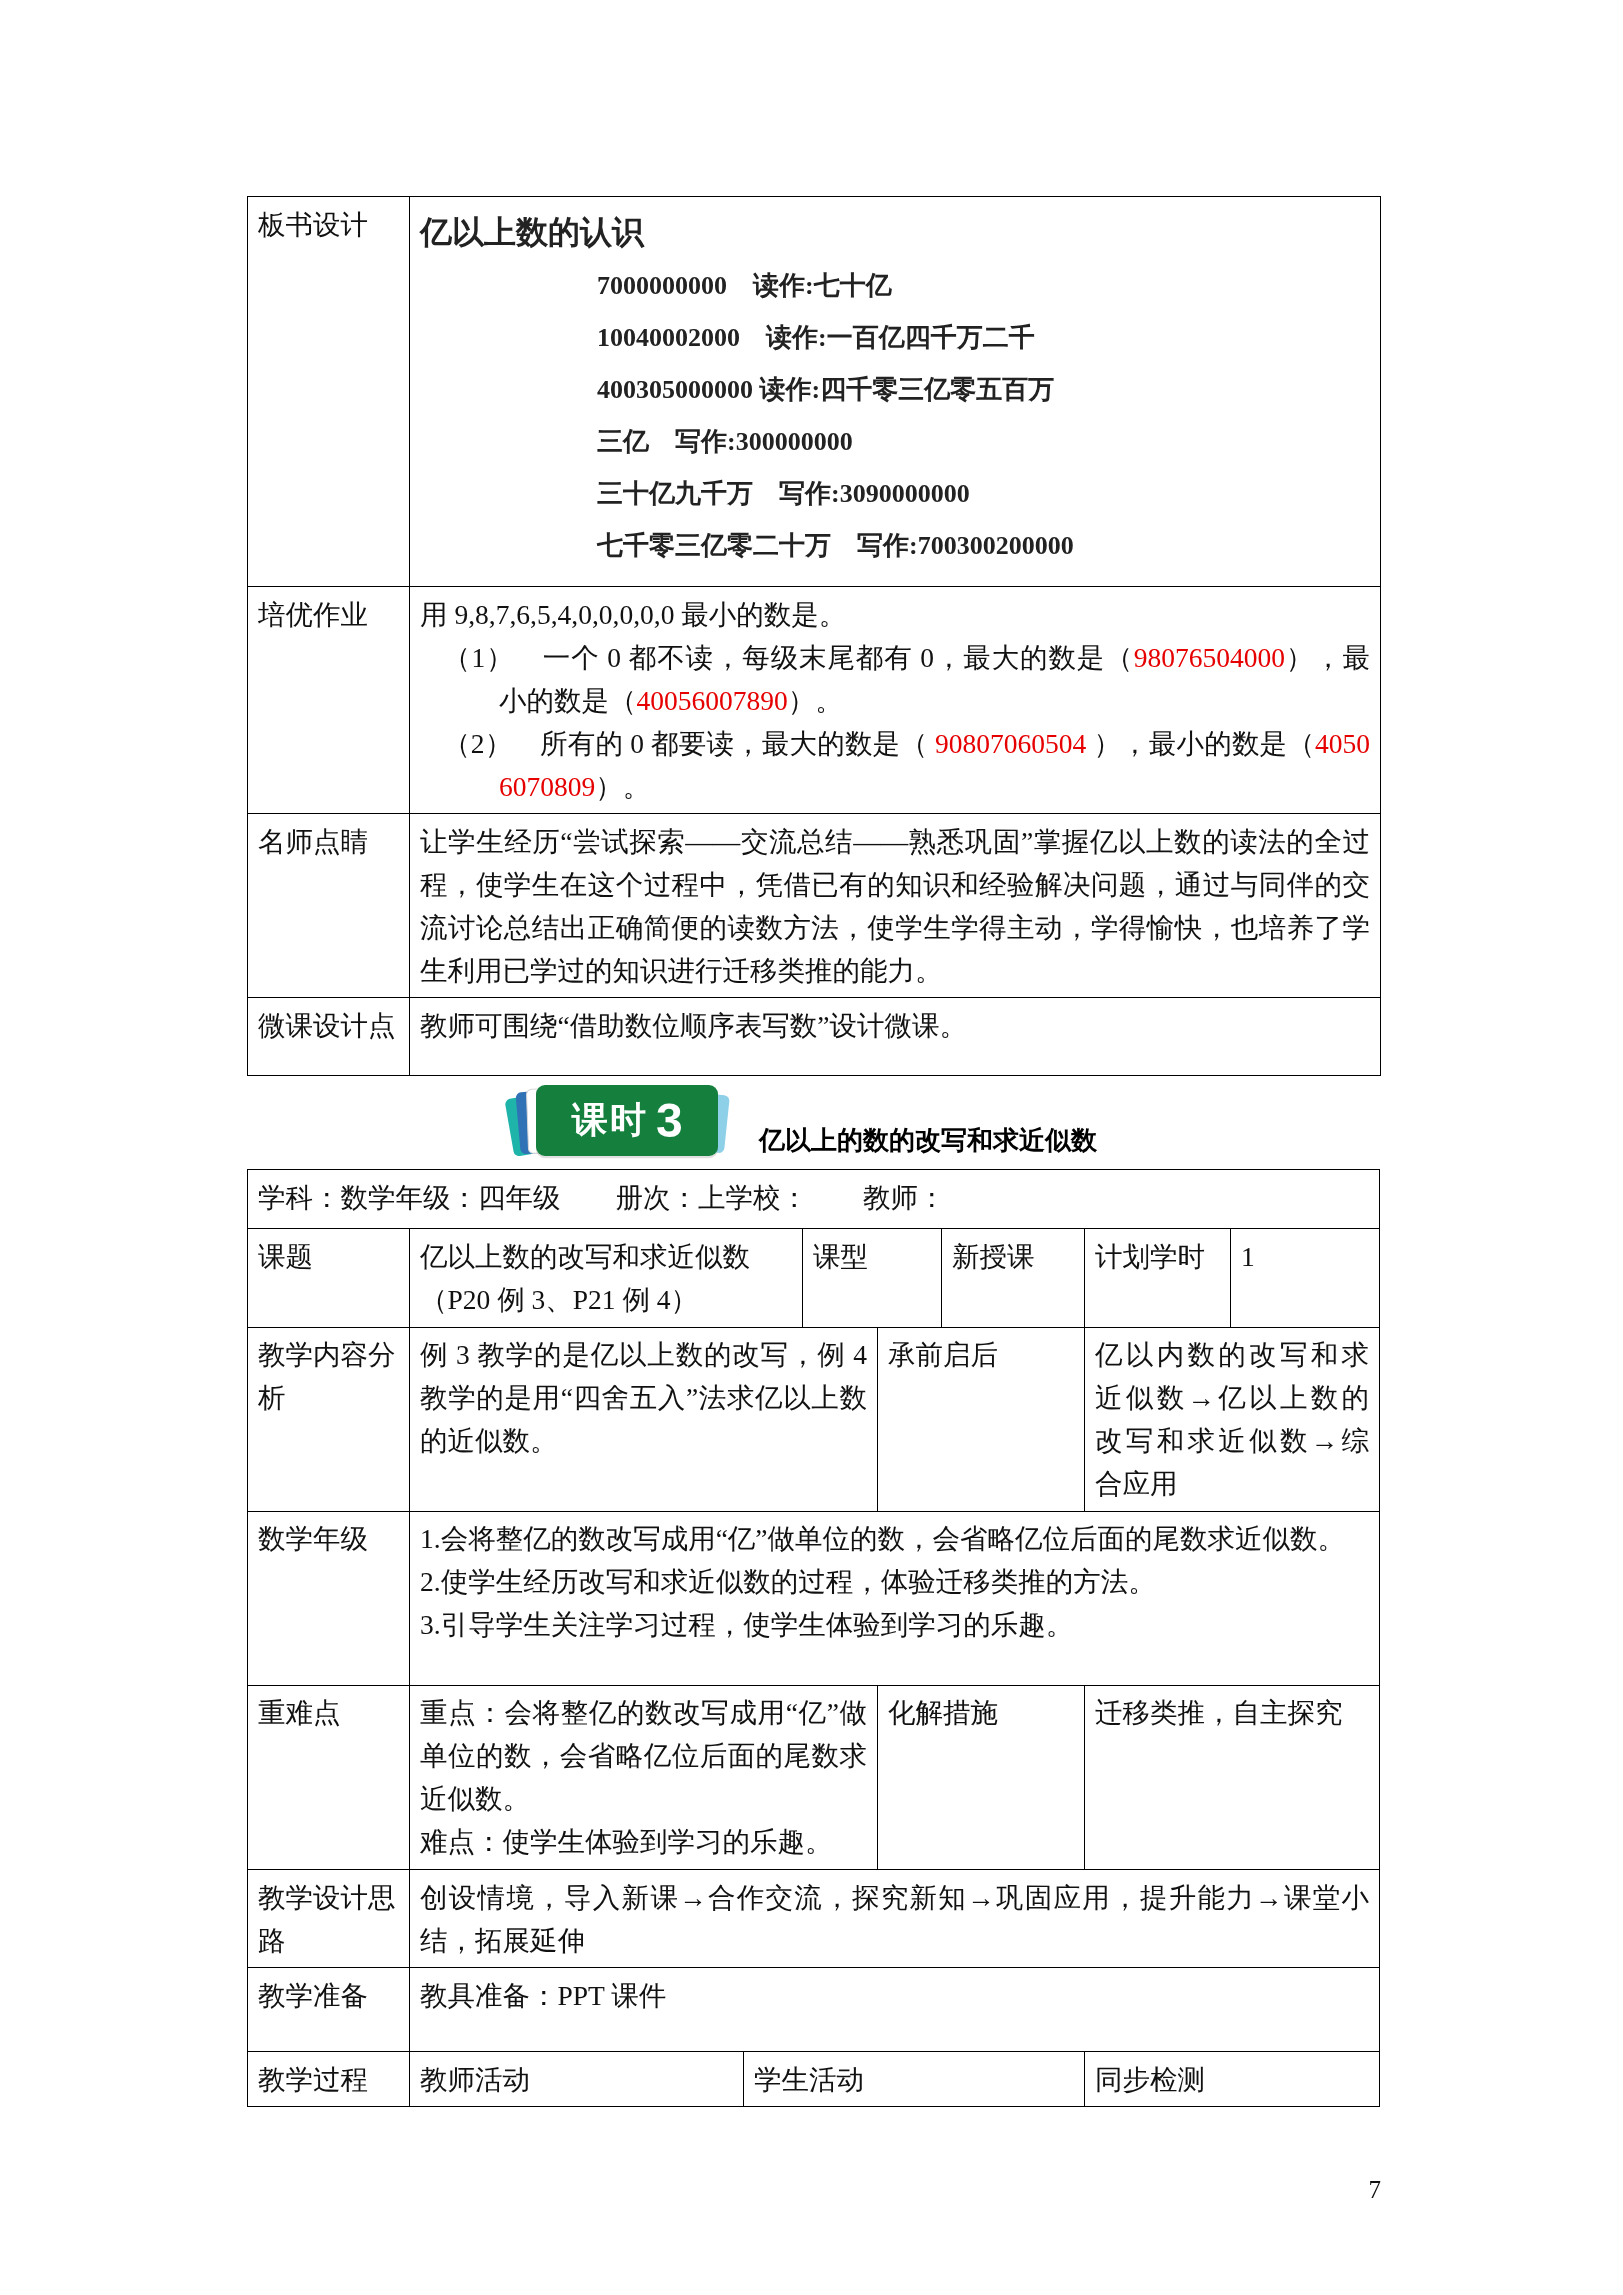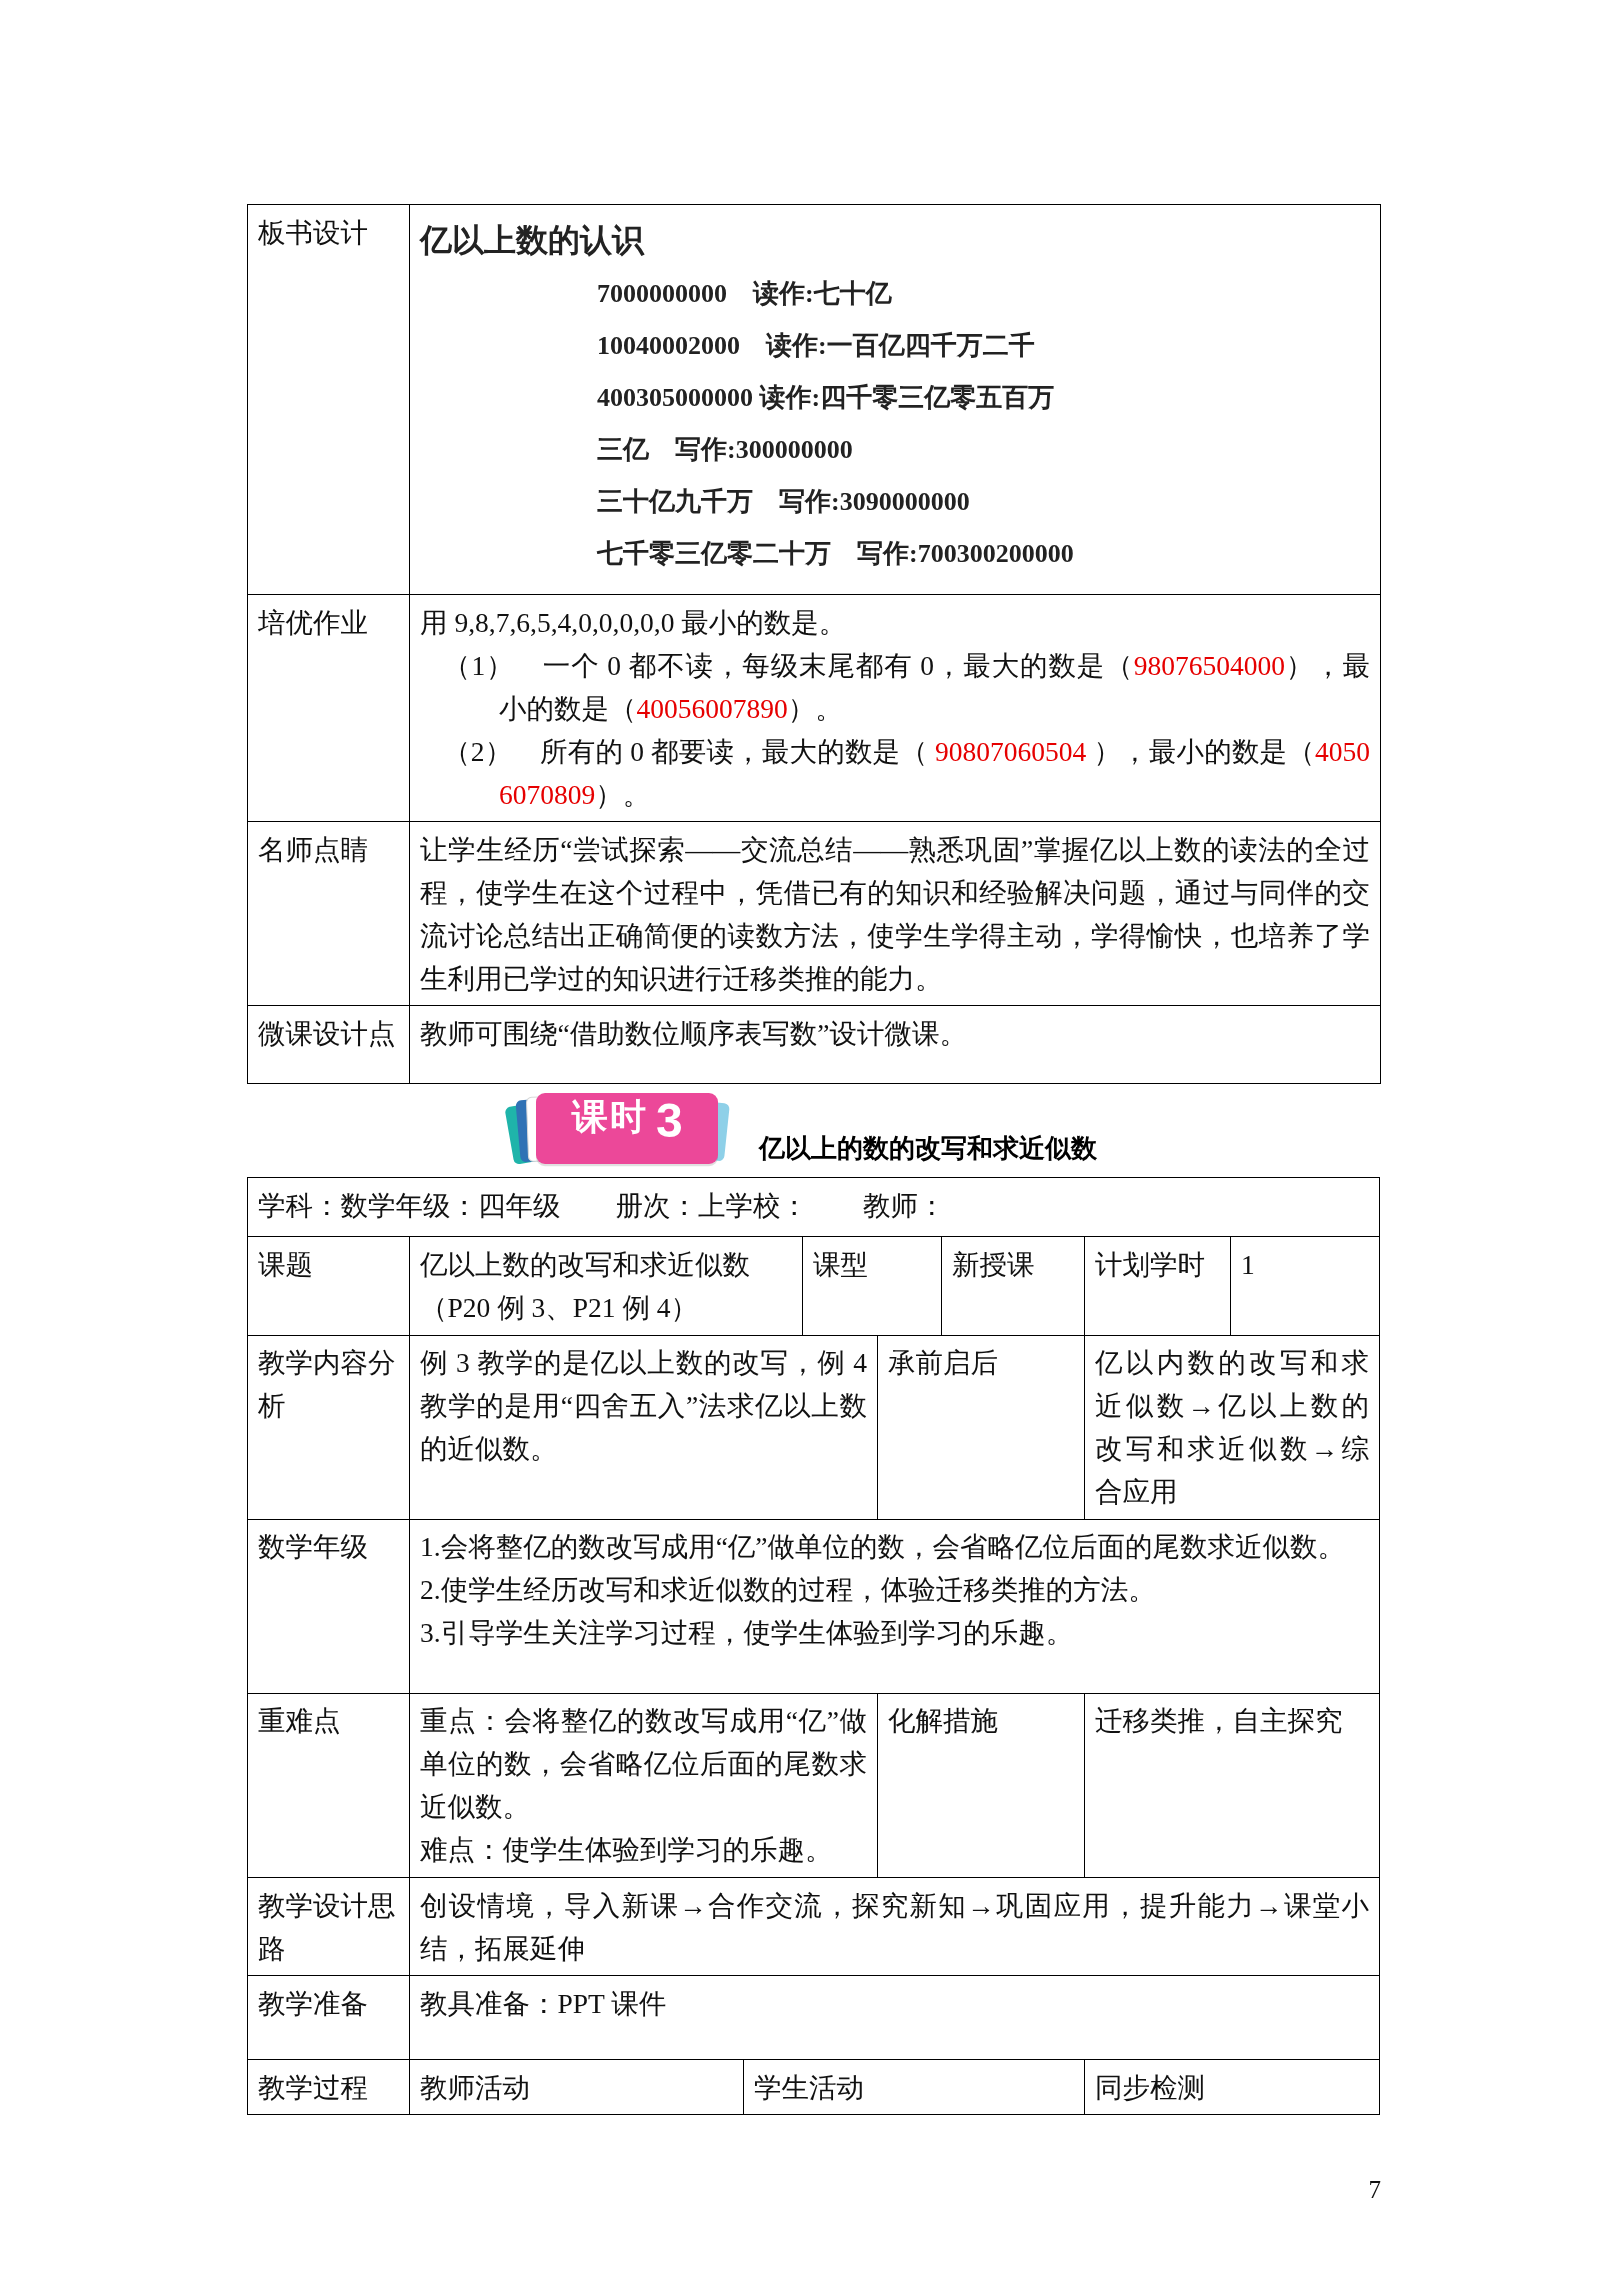--- a/index.html
+++ b/index.html
@@ -4,21 +4,21 @@
 <style>
   * { margin:0; padding:0; box-sizing:border-box; }
   html,body { background:#ffffff; }
   body {
     width:1623px; height:2295px; position:relative;
     font-family:"Liberation Serif","DejaVu Serif",serif;
     color:#111;
   }
   .sheet { position:absolute; left:247px; top:196px; width:1132px; }
 
-  table.doc-table { border-collapse:collapse; width:100%; table-layout:fixed;margin-top:8px; }
+  table.doc-table { border-collapse:collapse; width:100%; table-layout:fixed; }
   table.doc-table td {
     border:1.1px solid #000;
     vertical-align:top;
     padding:5.6px 10px;
     font-size:27.5px;
     line-height:43px;
     word-break:break-all;
     overflow-wrap:anywhere;
   }
   td.label { padding-right:15.7px; }
@@ -35,22 +35,22 @@
   
   .section-header { display:flex; align-items:flex-end; margin:9px 0 10px 264px; height:74px; }
   .badge { position:relative; width:213px; height:74px; flex:0 0 auto; }
   .badge-sheet { position:absolute; border-radius:5.6px; }
   .badge-sheet.s1 { left:-2.2px; top:9px; width:62px; height:58px; background:#1fb4aa; transform:rotate(-10deg); }
   .badge-sheet.s2 { left:6.7px; top:4.5px; width:62px; height:62px; background:#2f72b5; transform:rotate(-5deg); }
   .badge-sheet.s3 { left:15.7px; top:2.2px; width:58px; height:65px; background:#ffffff; border:1.7px solid #d8d8d8; transform:rotate(-2deg); }
   .badge-sheet.s4 { right:-3.4px; top:7.9px; width:50px; height:58px; background:#8ed0e8; transform:rotate(6deg); }
   .badge-body {
     position:absolute; left:25px; top:0; right:5.6px; bottom:3.4px;
-    background:#ec4899; border-radius:9px;
-    display:flex; align-items:flex-start; justify-content:center;
+    background:#15803d; border-radius:9px;
+    display:flex; align-items:center; justify-content:center;
     color:#fff; font-weight:bold;
     box-shadow:0 2.2px 0 rgba(0,0,0,0.12);
   }
   .badge-label { font-size:36px; letter-spacing:2.2px; }
   .badge-num { font-size:48px; margin-left:7.9px; font-family:"Liberation Sans","DejaVu Sans",sans-serif; }
   .section-title { font-weight:bold; font-size:26px; line-height:34px; margin-left:35px; padding-bottom:1.1px; color:#000; }
 
   .page-number { position:absolute; right:242px; top:2176px; font-size:25px; color:#111; }
 </style>
 </head>

